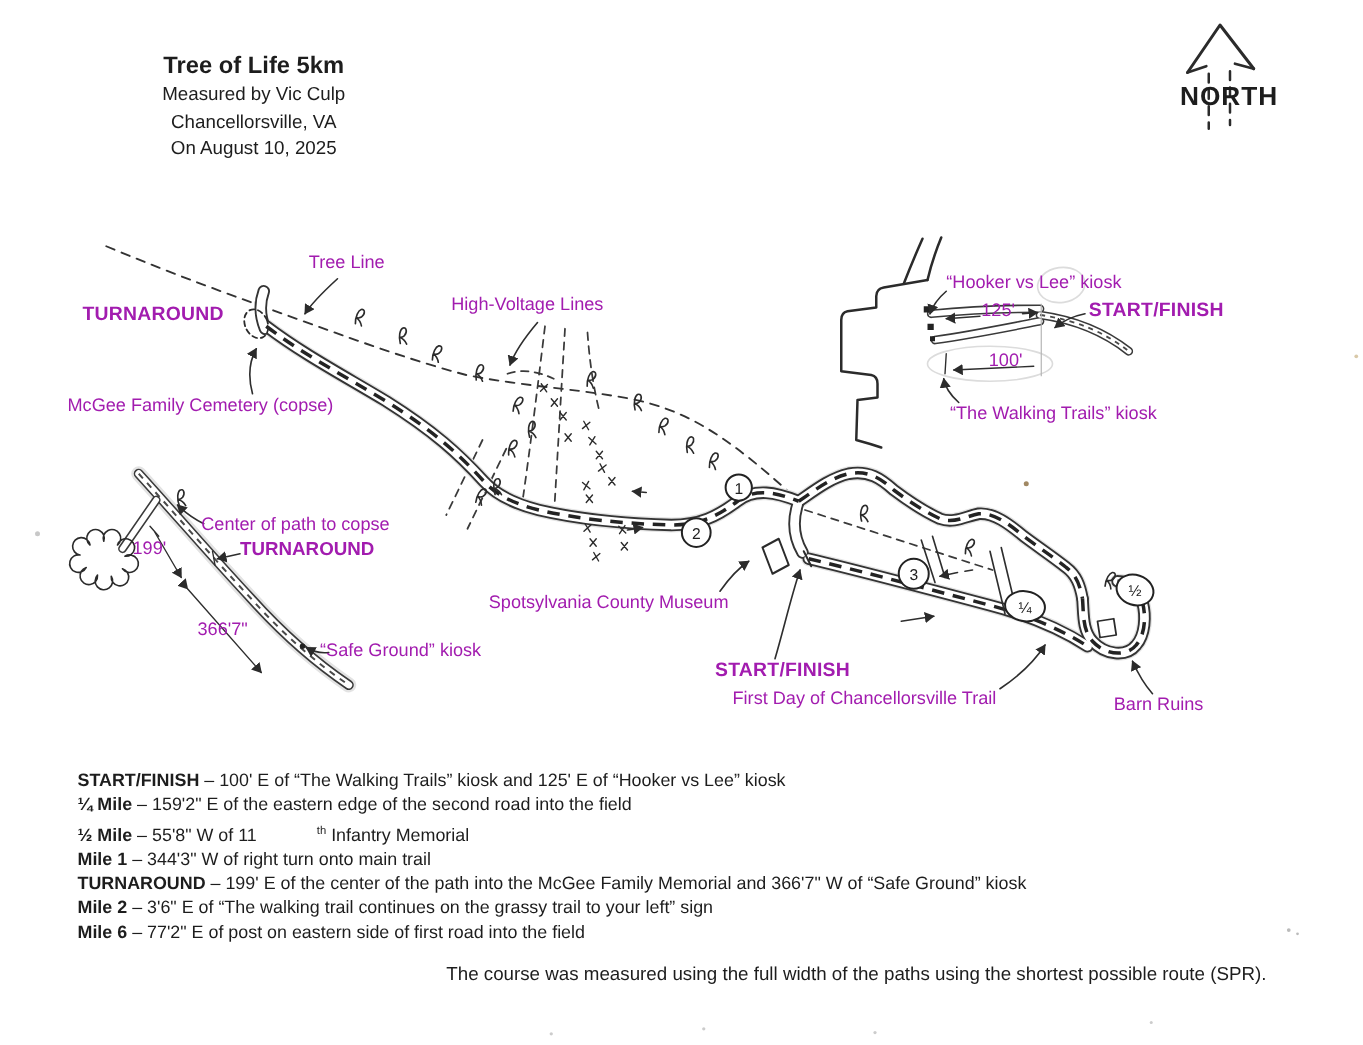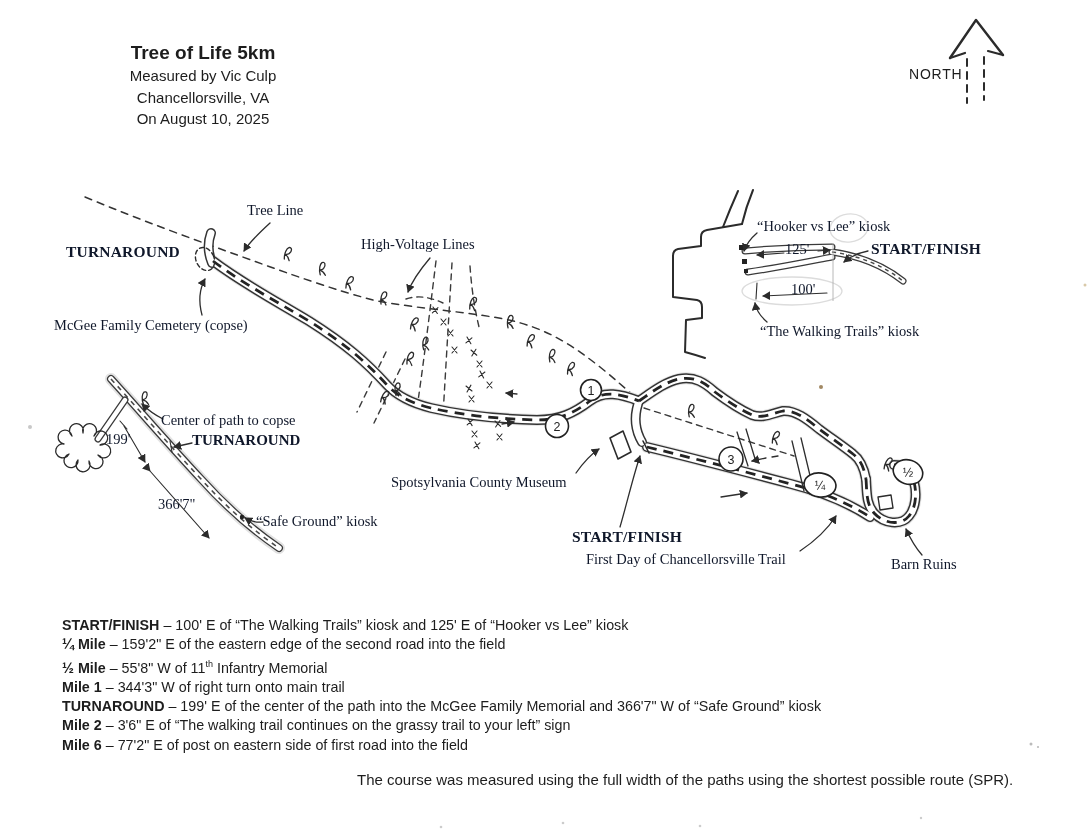--- a/index.html
+++ b/index.html
@@ -1,29 +1,29 @@
 <!DOCTYPE html>
 <html><head>
 <meta charset="utf-8">
 <style>
   html,body{margin:0;padding:0;background:#ffffff;}
   #page{position:relative;width:1090px;height:836px;background:#ffffff;overflow:hidden;
         font-family:"Liberation Sans",sans-serif;color:#1d1d1d;}
   #mapsvg{position:absolute;left:0;top:0;}
-  .lbl{position:absolute;font-size:14.5px;line-height:1.12;white-space:nowrap;color:#0f172a;font-family:Liberation Serif, serif;}
+  .lbl{position:absolute;font-size:14.5px;line-height:1.12;white-space:nowrap;color:#a21caf;}
   .bold{font-weight:bold;}
   .fs15{font-size:15.5px;letter-spacing:.2px;}
   .titleblock{position:absolute;left:100px;top:40px;width:206px;text-align:center;}
   .titleblock .tt{font-size:19px;font-weight:bold;line-height:25px;}
   .titleblock .ts{font-size:15px;line-height:21.5px;}
   .titleblock .email{text-decoration:underline;}
-  .north{position:absolute;left:909px;top:66px;font-size:14px;font-weight:normal;letter-spacing:.8px;}
+  .north{position:absolute;left:944px;top:66px;font-size:21px;font-weight:bold;letter-spacing:.8px;}
   .notes{position:absolute;left:62px;top:616px;font-size:14.3px;line-height:19.3px;}
   .notes .nb{font-weight:bold;}
-  .notes .sup{vertical-align:super;font-size:9px;}
+  .notes .sup{vertical-align:super;font-size:9px;margin-left:48px;}
   .footer{position:absolute;left:357px;top:771px;font-size:15px;text-align:center;}
   
   .ink{stroke:#2b2b2b;fill:none;stroke-linecap:round;stroke-linejoin:round;}
   .sh{stroke:#e3e3e3;stroke-width:12;fill:none;stroke-linecap:round;}
   .ro{stroke:#343434;stroke-width:10;fill:none;stroke-linecap:round;stroke-linejoin:round;}
   .ri{stroke:#ffffff;stroke-width:7;fill:none;stroke-linecap:round;stroke-linejoin:round;}
   .rd{stroke:#232323;stroke-width:2.8;fill:none;stroke-dasharray:10 7;}
   .ro2{stroke:#3a3a3a;stroke-width:8;fill:none;stroke-linecap:round;}
   .ri2{stroke:#ffffff;stroke-width:5.5;fill:none;stroke-linecap:round;}
   .rd2{stroke:#4a4a4a;stroke-width:1.6;fill:none;stroke-dasharray:5 5;}

